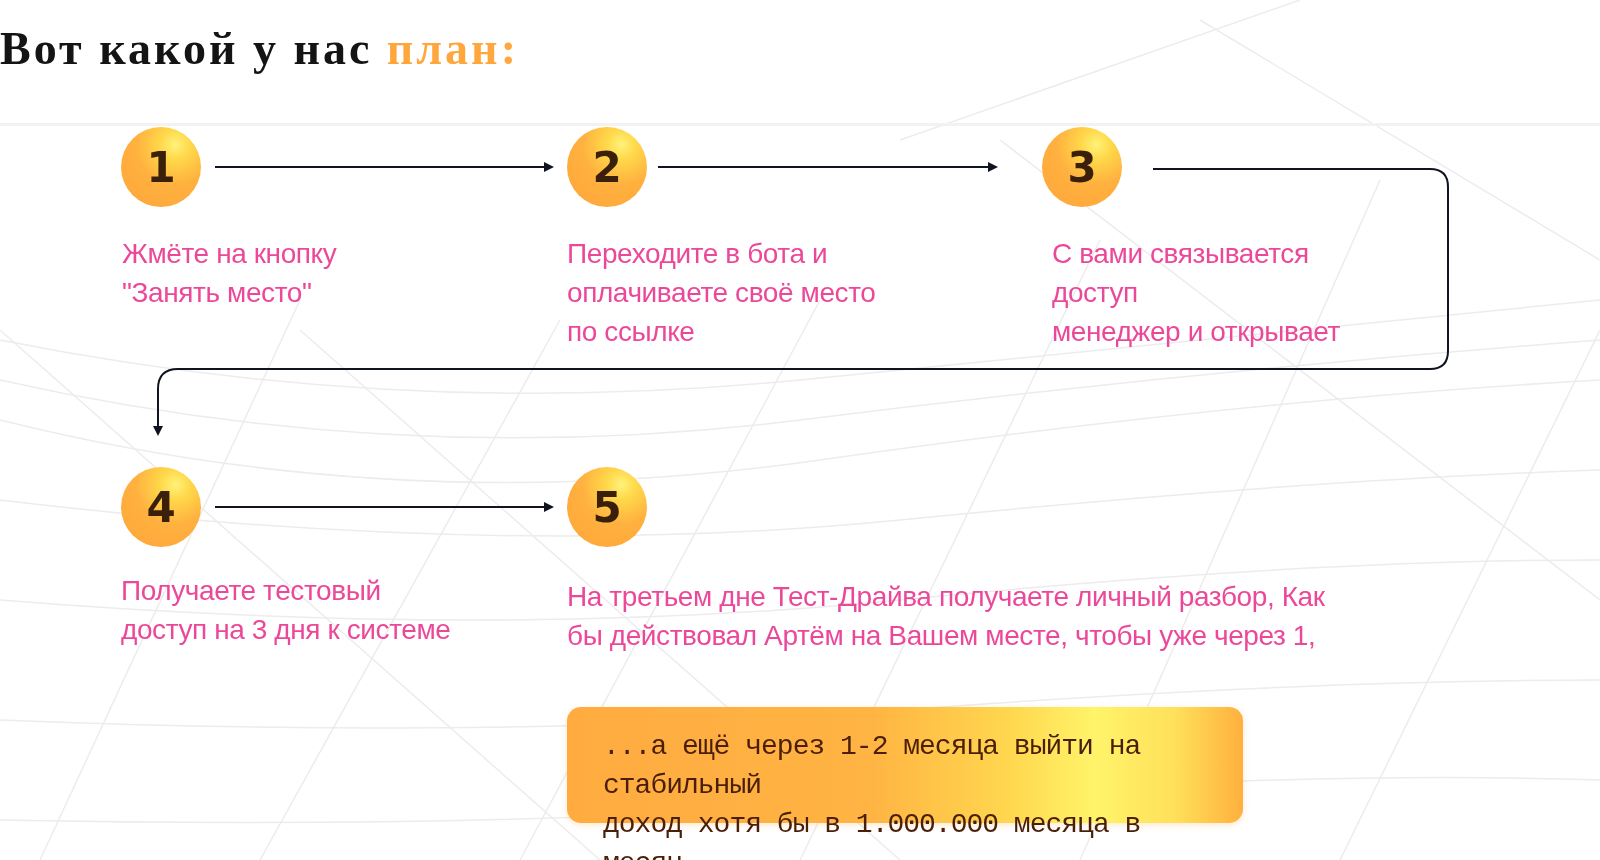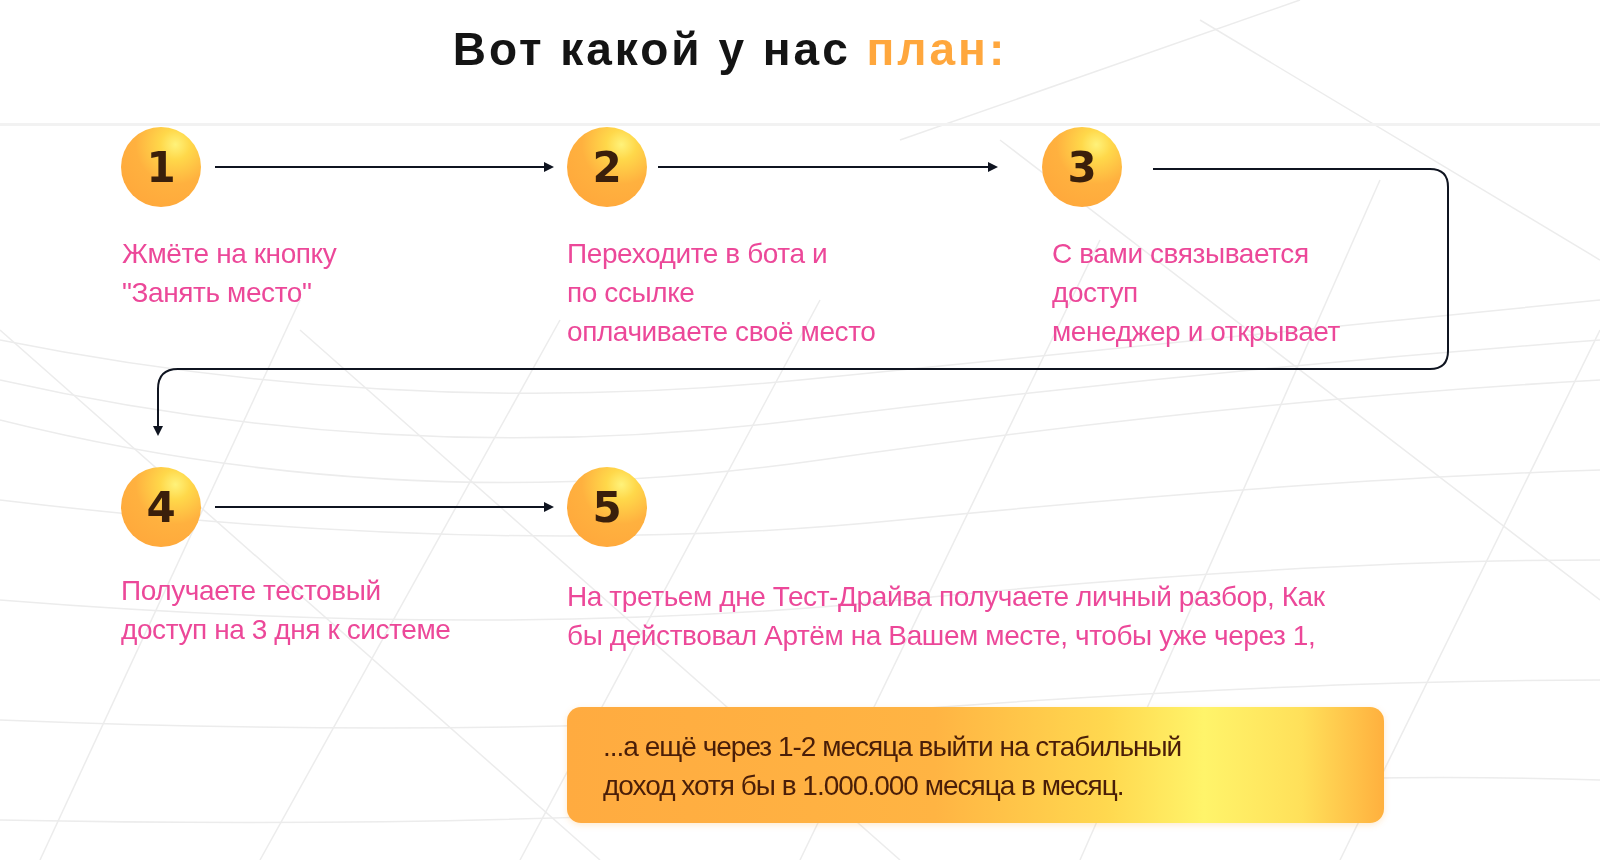--- a/index.html
+++ b/index.html
@@ -4,41 +4,42 @@
 <style>
   html, body { margin: 0; padding: 0; }
   body {
     width: 1600px; height: 860px; position: relative; overflow: hidden;
     background: #ffffff;
     font-family: "Liberation Sans", "DejaVu Sans", sans-serif;
   }
   .bg-lines { position: absolute; left: 0; top: 0; width: 1600px; height: 860px; pointer-events: none; }
   .header-rule { position: absolute; left: 0; top: 123px; width: 1600px; height: 3px; background: #f2f2f2; }
   .title {
-    position: absolute; left: 0; top: 22px; width: 1460px; text-align: center;
-    font-family: Liberation Sans, sans-serif; font-weight: bold; font-size: 46px; letter-spacing: 3px;
+    position: absolute; left: 0; top: 22px; width: 1460px; text-align: left;
+    font-family: Liberation Serif, serif; font-weight: bold; font-size: 46px; letter-spacing: 3px;
     color: #141414;
   }
   .title .accent { color: #ffa73d; }
   .circle {
     position: absolute; width: 80px; height: 80px; border-radius: 50%;
     background: radial-gradient(circle at 68% 22%, #fff27a 0%, #ffd84a 18%, #ffb13f 48%, #ffa43a 100%);
     display: flex; align-items: center; justify-content: center;
     font-family: "DejaVu Sans", sans-serif; font-weight: bold; font-size: 42px; color: #3a1f0b;
   }
   .step-text {
     position: absolute; font-size: 28px; line-height: 39px; color: #ec4899;
     letter-spacing: -0.4px;
   }
   .arrows { position: absolute; left: 0; top: 0; width: 1600px; height: 860px; }
   .highlight {
-    position: absolute; left: 567px; top: 707px; width: 817px; height: 116px;
+    position: absolute; left: 567px; top: 707px; width: 676px; height: 116px;
     border-radius: 14px;
     background: linear-gradient(90deg, #ffab40 0%, #ffb443 45%, #ffd84f 66%, #fff46a 78%, #ffe05a 90%, #ffb03e 100%);
     box-shadow: 0 2px 6px rgba(255,170,60,0.25);
+    font-family: Liberation Mono, monospace;
   }
   .highlight-text {
     position: absolute; left: 36px; top: 20px; font-size: 28px; line-height: 39px;
     color: #4a1e08; letter-spacing: -1px;
   }
 </style>
 </head>
 <body>
 
 <svg class="bg-lines" viewBox="0 0 1600 860">
@@ -90,22 +91,22 @@
 <div class="step-text" style="left:122px; top:234px;">
   <div>Жмёте на кнопку</div>
   <div>"Занять место"</div>
 </div>
 
 <div class="circle" style="left:567px; top:127px;">
   <span>2</span>
 </div>
 <div class="step-text" style="left:567px; top:234px;">
   <div>Переходите в бота и</div>
+  <div>оплачиваете своё место</div>
   <div>по ссылке</div>
-  <div>оплачиваете своё место</div>
 </div>
 
 <div class="circle" style="left:1042px; top:127px;">
   <span>3</span>
 </div>
 <div class="step-text" style="left:1052px; top:234px;">
   <div>С вами связывается</div>
   <div>доступ</div>
   <div>менеджер и открывает</div>
 </div>

